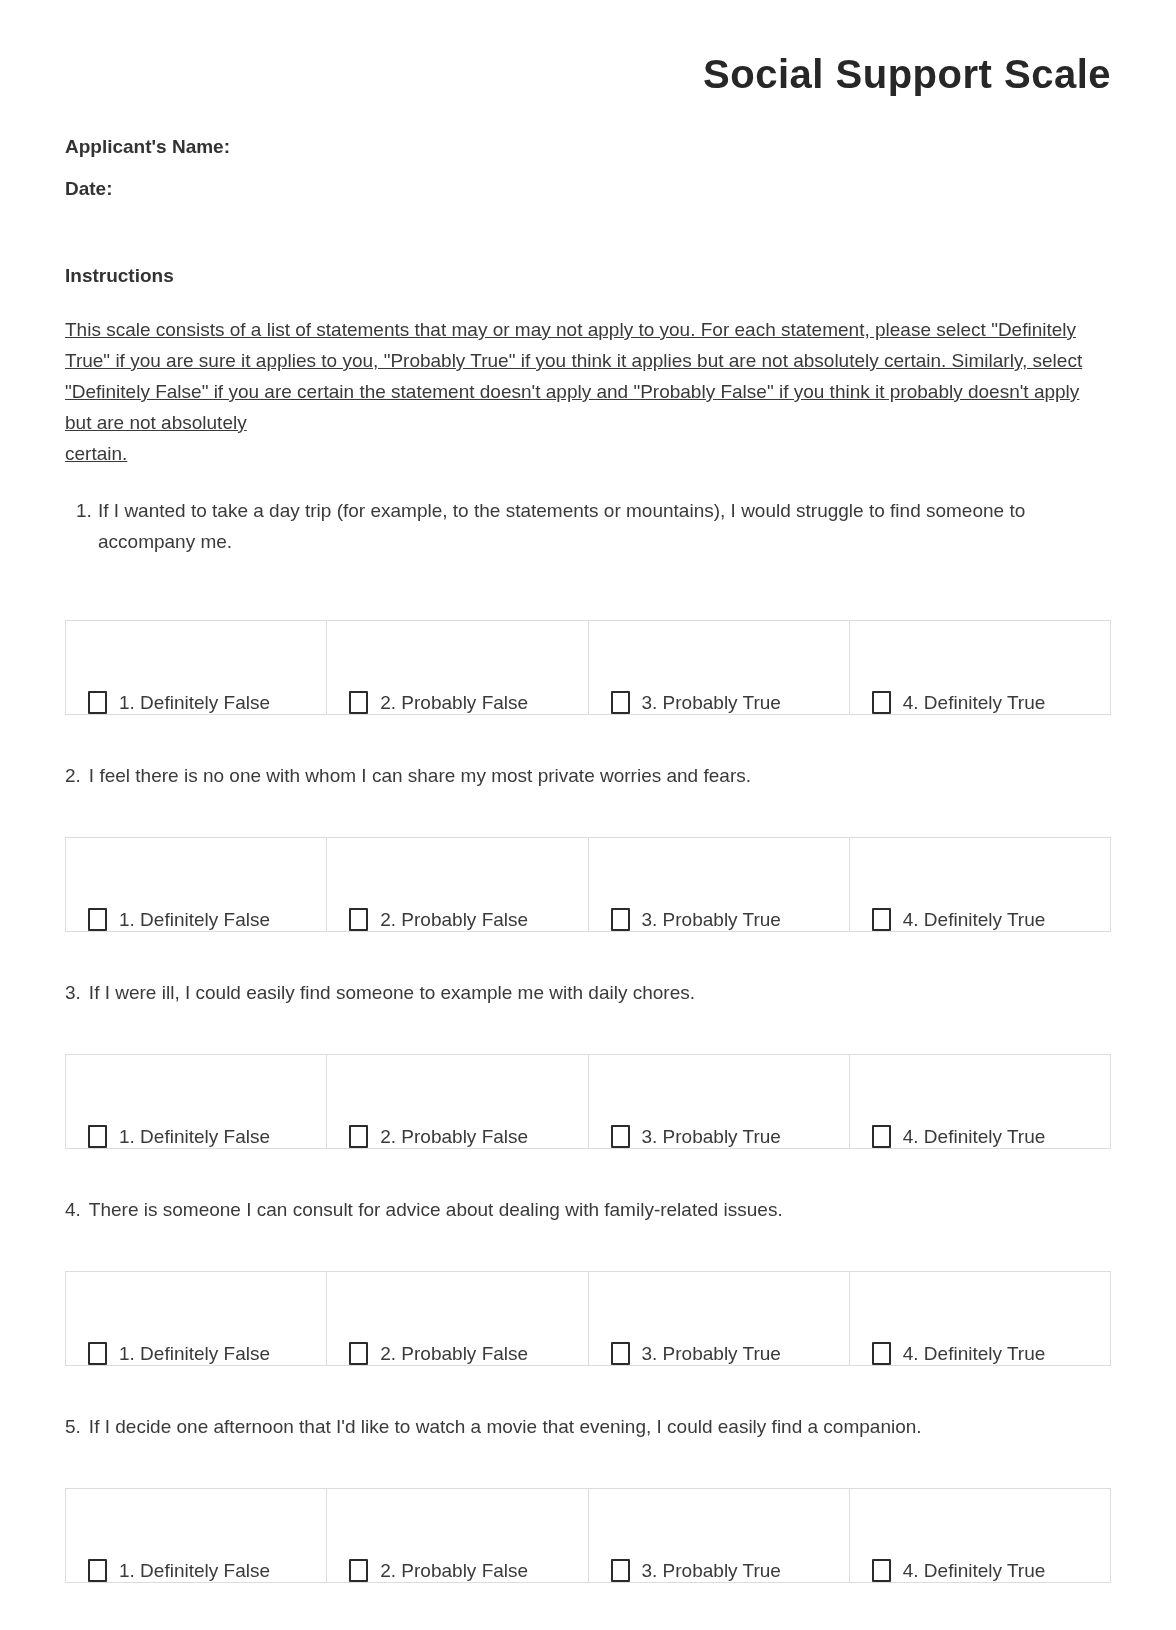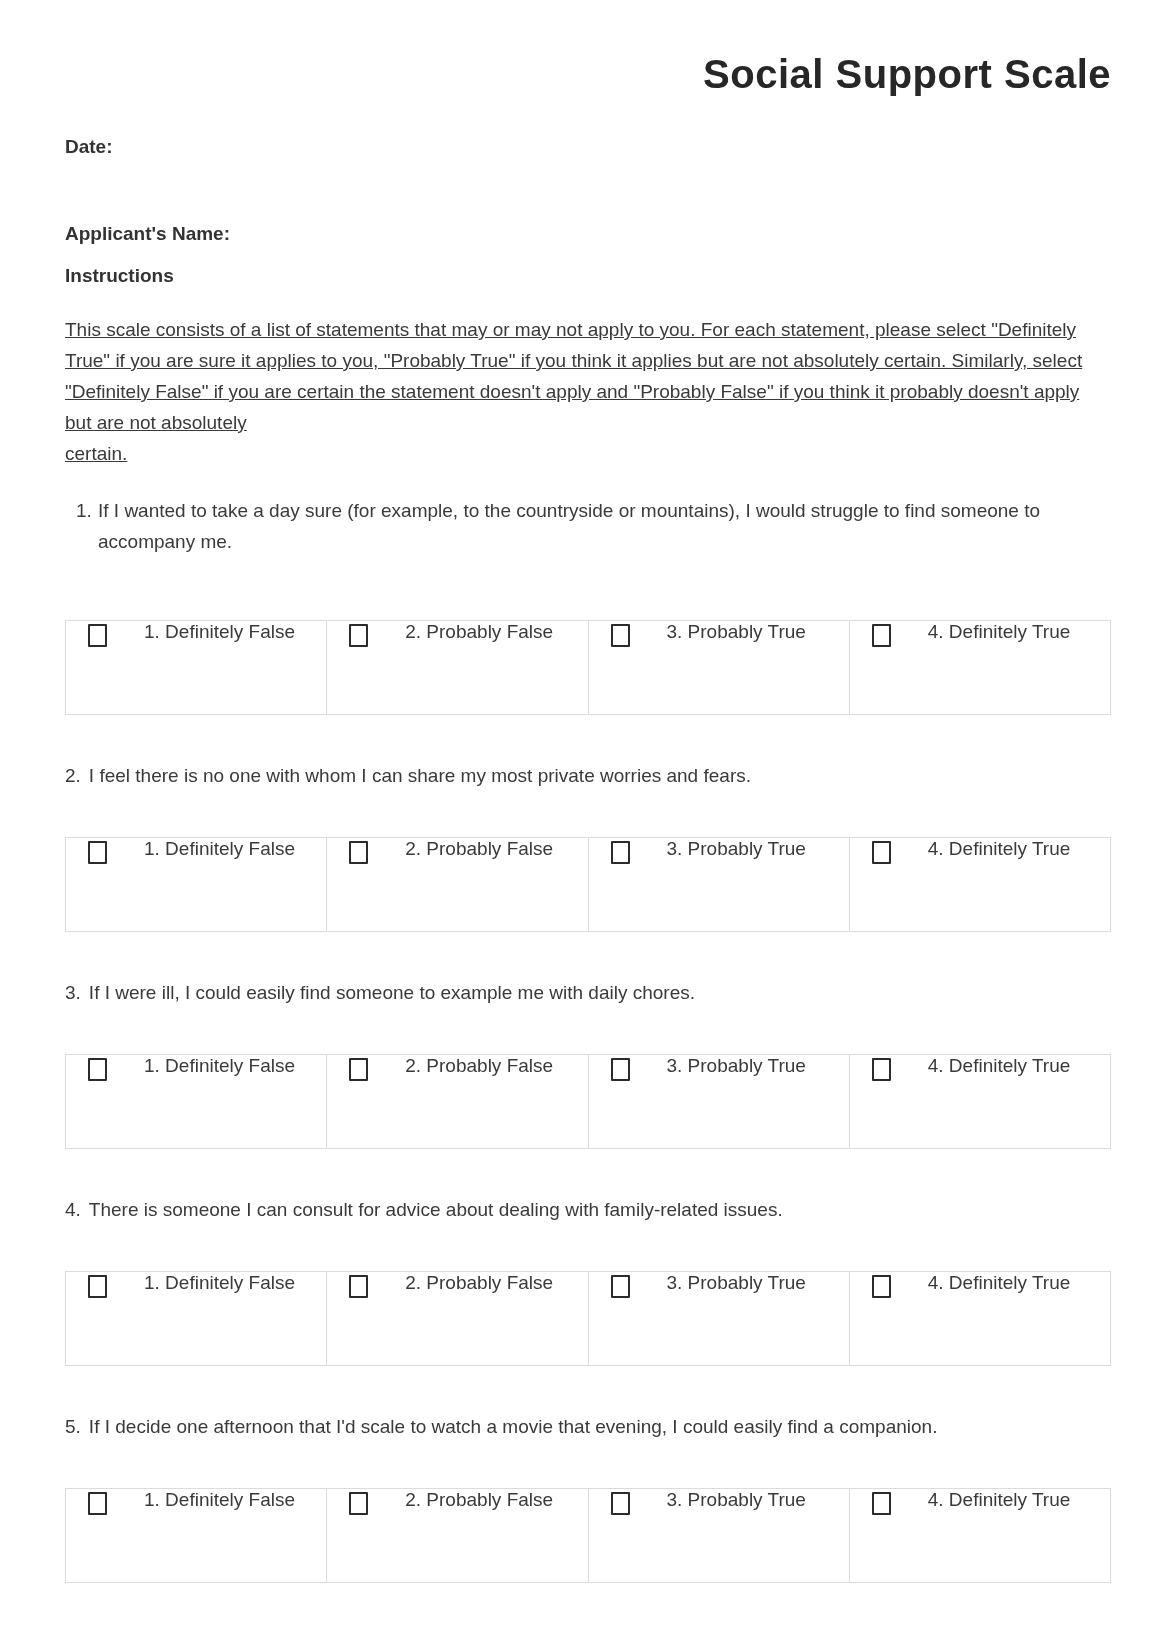--- a/index.html
+++ b/index.html
@@ -64,25 +64,24 @@
     display: flex;
     width: 100%;
     border: 1px solid #dcdcdc;
     background: #ffffff;
     margin-bottom: 45px;
   }
   .opt-cell {
     flex: 1 1 0;
     height: 93px;
     display: flex;
-    align-items: flex-start;
+    align-items: flex-end;
     padding-left: 22px;
     border-right: 1px solid #dcdcdc;
     cursor: pointer;
-    gap: 25px;
   }
   .opt-cell:last-child { border-right: none; }
   .checkbox {
     flex: 0 0 auto;
     width: 19px;
     height: 23px;
     border: 2px solid #2b2b2b;
     border-radius: 1px;
     background: #ffffff;
     margin-right: 12px;
@@ -94,32 +93,32 @@
     white-space: nowrap;
   }
 </style>
 </head>
 <body>
 
 <div class="page">
 
   <h1 class="title">Social Support Scale</h1>
 
+  <p class="field-label">Applicant's Name:</p>
   <p class="field-label date">Date:</p>
-  <p class="field-label">Applicant's Name:</p>
 
   <h2 class="instructions-heading">Instructions</h2>
 
   <p class="instructions-body"><span>This scale consists of a list of statements that may or may not apply to you. For each statement, please select "Definitely True" if you are sure it applies to you, "Probably True" if you think it applies but are not absolutely certain. Similarly, select "Definitely False" if you are certain the statement doesn't apply and "Probably False" if you think it probably doesn't apply but are not absolutely</span><br><span>certain.</span></p>
 
   <div id="questions">
   <section class="question-block">
     <p class="question first">
       <span class="q-num">1.</span>
-      <span class="q-text">If I wanted to take a day sure (for example, to the countryside or mountains), I would struggle to find someone to accompany me.</span>
+      <span class="q-text">If I wanted to take a day trip (for example, to the statements or mountains), I would struggle to find someone to accompany me.</span>
     </p>
     <div class="opt-table">
       <label class="opt-cell">
         <span class="checkbox"></span>
         <span class="opt-label">1. Definitely False</span>
       </label>
       <label class="opt-cell">
         <span class="checkbox"></span>
         <span class="opt-label">2. Probably False</span>
       </label>
@@ -205,21 +204,21 @@
       <label class="opt-cell">
         <span class="checkbox"></span>
         <span class="opt-label">4. Definitely True</span>
       </label>
     </div>
   </section>
 
   <section class="question-block">
     <p class="question">
       <span class="q-num">5.</span>
-      <span class="q-text">If I decide one afternoon that I'd scale to watch a movie that evening, I could easily find a companion.</span>
+      <span class="q-text">If I decide one afternoon that I'd like to watch a movie that evening, I could easily find a companion.</span>
     </p>
     <div class="opt-table">
       <label class="opt-cell">
         <span class="checkbox"></span>
         <span class="opt-label">1. Definitely False</span>
       </label>
       <label class="opt-cell">
         <span class="checkbox"></span>
         <span class="opt-label">2. Probably False</span>
       </label>

